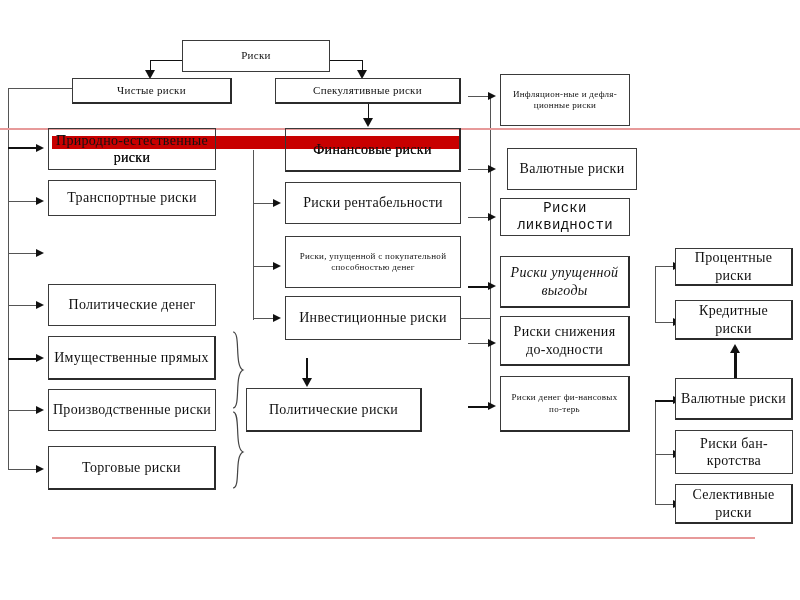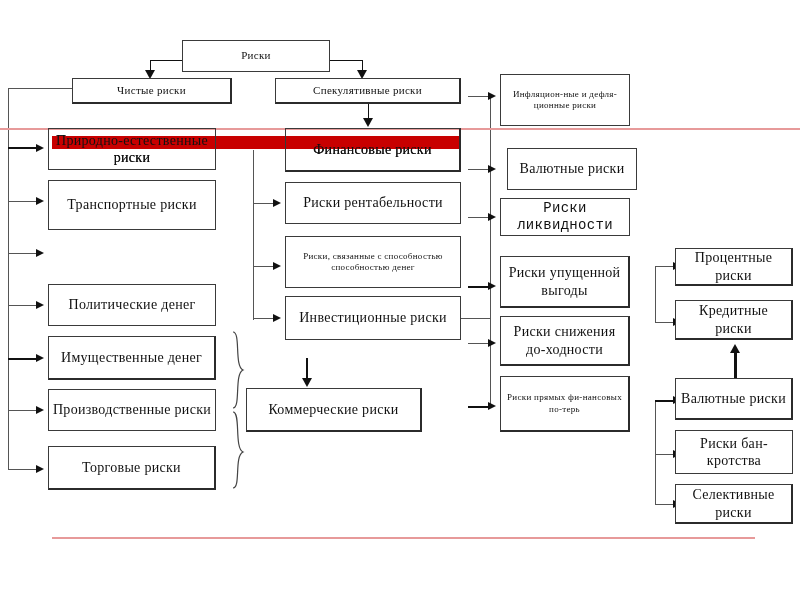--- a/index.html
+++ b/index.html
@@ -98,37 +98,37 @@
   <div class="ln v" style="left:8px;top:88px;width:1px;height:382px;"></div>
 
   <div class="ln h thick dark" style="left:8px;top:147px;width:30px;height:2px;"></div>
   <div class="arrow-r" style="left:36px;top:144px;"></div>
   <div class="box fs10" style="left:48px;top:128px;width:168px;height:42px;">
     <span class="txt">Природно-естественные риски</span>
   </div>
 
   <div class="ln h" style="left:8px;top:201px;width:30px;height:1px;"></div>
   <div class="arrow-r" style="left:36px;top:197px;"></div>
-  <div class="box fs10" style="left:48px;top:180px;width:168px;height:50px;">
+  <div class="box fs10" style="left:48px;top:180px;width:168px;height:36px;">
     <span class="txt">Транспортные риски</span>
   </div>
 
   <div class="ln h" style="left:8px;top:253px;width:30px;height:1px;"></div>
   <div class="arrow-r" style="left:36px;top:249px;"></div>
 
   <div class="ln h" style="left:8px;top:305px;width:30px;height:1px;"></div>
   <div class="arrow-r" style="left:36px;top:301px;"></div>
   <div class="box fs10" style="left:48px;top:284px;width:168px;height:42px;">
     <span class="txt">Политические денег</span>
   </div>
 
   <div class="ln h thick dark" style="left:8px;top:358px;width:30px;height:2px;"></div>
   <div class="arrow-r" style="left:36px;top:354px;"></div>
   <div class="box fs10 shadow" style="left:48px;top:336px;width:168px;height:44px;">
-    <span class="txt">Имущественные денег</span>
+    <span class="txt">Имущественные прямых</span>
   </div>
 
   <div class="ln h" style="left:8px;top:410px;width:30px;height:1px;"></div>
   <div class="arrow-r" style="left:36px;top:406px;"></div>
   <div class="box fs10" style="left:48px;top:389px;width:168px;height:42px;">
     <span class="txt">Производственные риски</span>
   </div>
 
   <div class="ln h" style="left:8px;top:469px;width:30px;height:1px;"></div>
   <div class="arrow-r" style="left:36px;top:465px;"></div>
@@ -153,33 +153,33 @@
 
   <div class="ln h" style="left:253px;top:203px;width:22px;height:1px;"></div>
   <div class="arrow-r" style="left:273px;top:199px;"></div>
   <div class="box fs10" style="left:285px;top:182px;width:176px;height:42px;">
     <span class="txt">Риски рентабельности</span>
   </div>
 
   <div class="ln h" style="left:253px;top:266px;width:22px;height:1px;"></div>
   <div class="arrow-r" style="left:273px;top:262px;"></div>
   <div class="box fs9" style="left:285px;top:236px;width:176px;height:52px;">
-    <span class="txt">Риски, связанные с способностью способностью денег</span>
+    <span class="txt">Риски, упущенной с покупательной способностью денег</span>
   </div>
 
   <div class="ln h" style="left:253px;top:318px;width:22px;height:1px;"></div>
   <div class="arrow-r" style="left:273px;top:314px;"></div>
   <div class="box fs10" style="left:285px;top:296px;width:176px;height:44px;">
     <span class="txt">Инвестиционные риски</span>
   </div>
 
   <div class="ln v thick dark" style="left:306px;top:358px;width:2px;height:26px;"></div>
   <div class="arrow-d" style="left:302px;top:378px;"></div>
   <div class="box fs10 shadow" style="left:246px;top:388px;width:176px;height:44px;">
-    <span class="txt">Коммерческие риски</span>
+    <span class="txt">Политические риски</span>
   </div>
 
   <div class="ln h" style="left:461px;top:318px;width:29px;height:1px;"></div>
   <div class="ln v" style="left:490px;top:96px;width:1px;height:222px;"></div>
   <div class="ln v" style="left:490px;top:318px;width:1px;height:88px;"></div>
 
   <div class="ln h" style="left:468px;top:96px;width:22px;height:1px;"></div>
   <div class="arrow-r" style="left:488px;top:92px;"></div>
   <div class="box fs9" style="left:500px;top:74px;width:130px;height:52px;">
     <span class="txt">Инфляцион-ные и дефля-ционные риски</span>
@@ -192,34 +192,34 @@
   </div>
 
   <div class="ln h" style="left:468px;top:217px;width:22px;height:1px;"></div>
   <div class="arrow-r" style="left:488px;top:213px;"></div>
   <div class="box fs10" style="left:500px;top:198px;width:130px;height:38px;font-family:Liberation Mono, monospace;">
     <span class="txt">Риски ликвидности</span>
   </div>
 
   <div class="ln h thick dark" style="left:468px;top:286px;width:22px;height:2px;"></div>
   <div class="arrow-r" style="left:488px;top:282px;"></div>
-  <div class="box fs10 shadow" style="left:500px;top:256px;width:130px;height:52px;">
+  <div class="box fs10 shadow" style="left:500px;top:256px;width:130px;height:52px;font-style:italic;">
     <span class="txt">Риски упущенной выгоды</span>
   </div>
 
   <div class="ln h" style="left:468px;top:343px;width:22px;height:1px;"></div>
   <div class="arrow-r" style="left:488px;top:339px;"></div>
   <div class="box fs10 shadow" style="left:500px;top:316px;width:130px;height:50px;">
     <span class="txt">Риски снижения до-ходности</span>
   </div>
 
   <div class="ln h thick dark" style="left:468px;top:406px;width:22px;height:2px;"></div>
   <div class="arrow-r" style="left:488px;top:402px;"></div>
   <div class="box fs9 shadow" style="left:500px;top:376px;width:130px;height:56px;">
-    <span class="txt">Риски прямых фи-нансовых по-терь</span>
+    <span class="txt">Риски денег фи-нансовых по-терь</span>
   </div>
 
   <div class="ln v" style="left:655px;top:266px;width:1px;height:56px;"></div>
   <div class="ln h" style="left:655px;top:266px;width:20px;height:1px;"></div>
   <div class="arrow-r" style="left:673px;top:262px;"></div>
   <div class="box fs10 shadow" style="left:675px;top:248px;width:118px;height:38px;">
     <span class="txt">Процентные риски</span>
   </div>
 
   <div class="ln h" style="left:655px;top:322px;width:20px;height:1px;"></div>

